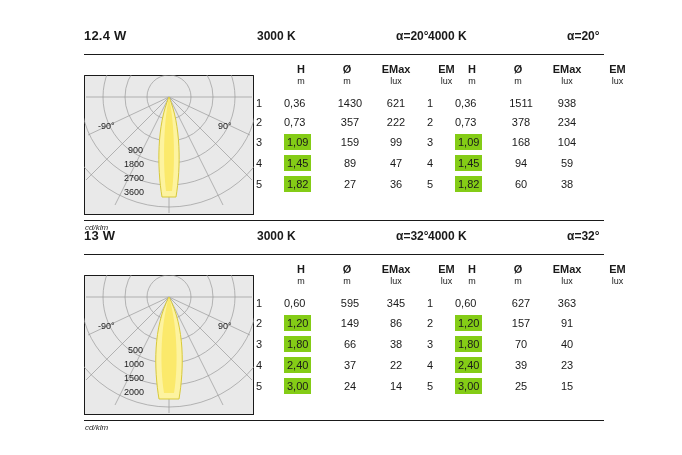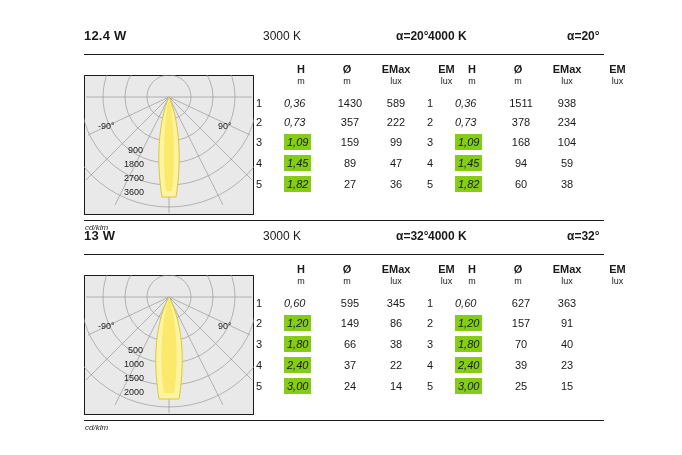--- a/index.html
+++ b/index.html
@@ -43,22 +43,21 @@
     top: 0;
     font-size: 13px;
     font-weight: bold;
     letter-spacing: .2px;
   }
   .hdr-cct-a {
     position: absolute;
     left: 173px;
     top: 1px;
     font-size: 12px;
-    font-weight: normal;
-    margin-left: 6px;
+    font-weight: bold;
   }
   .hdr-ang-a {
     position: absolute;
     left: 312px;
     top: 1px;
     font-size: 12px;
     font-weight: bold;
   }
   .hdr-cct-b {
     position: absolute;
@@ -131,21 +130,21 @@
     text-align: center;
     padding: 3px 0 2px 0;
     line-height: 14px;
   }
   .col-idx { width: 22px; text-align: left; padding-left: 2px; }
   .col-h   { width: 46px; }
   .col-d   { width: 46px; }
   .col-emax{ width: 52px; text-align: center; }
   .col-em  { width: 49px; }
   td.col-idx { text-align: left; }
-  td.col-h { text-align: left; padding-left: 6px; font-style: italic; }
+  td.col-h { text-align: left; padding-left: 6px; }
   td.col-d { text-align: center; padding-left: 6px; }
   .hl-inner {
     display: inline-block;
     background: #84cc16;
     padding: 1px 3px;
   }
   .spacer-row td { height: 6px; padding: 0; }
 </style>
 </head>
 <body>
@@ -221,21 +220,21 @@
             </tr>
           </thead>
           <tbody>
             <tr class="spacer-row">
                 <td colspan="5"></td>
               </tr>
             <tr>
               <td class="col-idx">1</td>
               <td class="col-h"><span>0,36</span></td>
               <td class="col-d">1430</td>
-              <td class="col-emax">589</td>
+              <td class="col-emax">621</td>
               <td class="col-em"></td>
             </tr>
             <tr>
               <td class="col-idx">2</td>
               <td class="col-h"><span>0,73</span></td>
               <td class="col-d">357</td>
               <td class="col-emax">222</td>
               <td class="col-em"></td>
             </tr>
             <tr>

